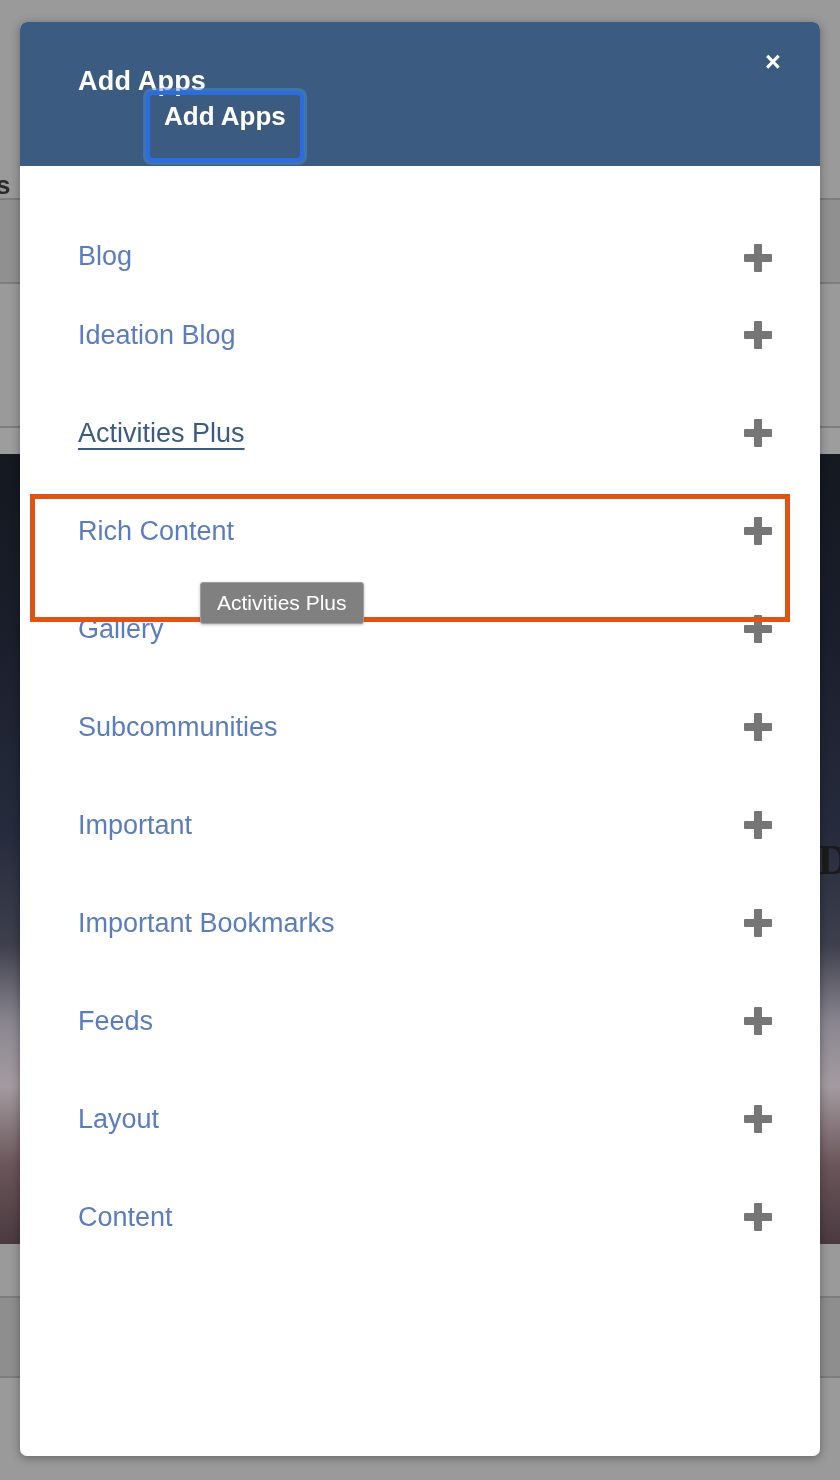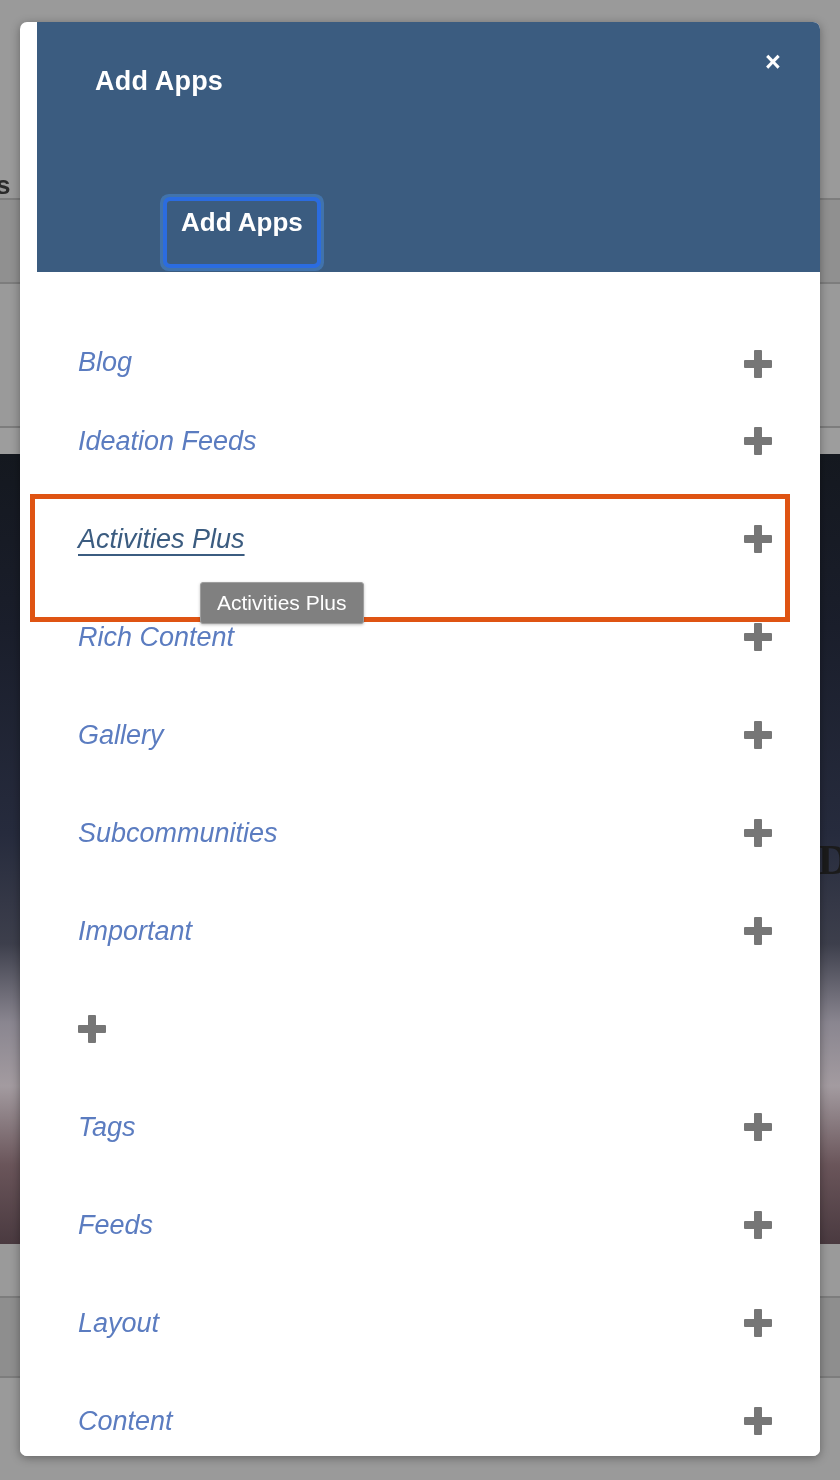--- a/index.html
+++ b/index.html
@@ -72,23 +72,22 @@
     width: 800px;
     height: 1434px;
     background: #ffffff;
     border-radius: 7px;
     box-shadow: 0 2px 10px rgba(0,0,0,.35);
     overflow: hidden;
   }
 
   #modal-header {
     position: relative;
-    height: 250px;
+    height: 144px;
     background: #3b5c80;
-    margin-left: 17px;
   }
   #modal-title {
     position: absolute;
     left: 58px;
     top: 44px;
     color: #ffffff;
     font-size: 27px;
     font-weight: 700;
     letter-spacing: .2px;
   }
@@ -135,21 +134,20 @@
     background: #ffffff;
   }
   .app-row {
     position: relative;
     height: 98px;
     display: flex;
     align-items: center;
     justify-content: space-between;
     padding: 0 48px 0 58px;
     box-sizing: border-box;
-    font-style: italic;
   }
   .app-row:first-child {
     height: 120px;
     align-items: flex-end;
     padding-bottom: 14px;
   }
   .app-link {
     color: #5b7cc0;
     font-size: 27px;
     font-weight: 400;
@@ -250,21 +248,21 @@
   </div>
 
   <div id="app-list">
 
     <div class="app-row">
       <span class="app-link">Blog</span>
       <span class="plus-icon"></span>
     </div>
 
     <div class="app-row">
-      <span class="app-link">Ideation Feeds</span>
+      <span class="app-link">Ideation Blog</span>
       <span class="plus-icon"></span>
     </div>
 
     <div class="app-row hovered">
       <span class="app-link">Activities Plus</span>
       <span class="plus-icon"></span>
     </div>
 
     <div class="app-row">
       <span class="app-link">Rich Content</span>
@@ -280,27 +278,24 @@
       <span class="app-link">Subcommunities</span>
       <span class="plus-icon"></span>
     </div>
 
     <div class="app-row">
       <span class="app-link">Important</span>
       <span class="plus-icon"></span>
     </div>
 
     <div class="app-row">
-      <span class="plus-icon"></span>
-    </div>
-
-    <div class="app-row">
-      <span class="app-link">Tags</span>
-      <span class="plus-icon"></span>
-    </div>
+      <span class="app-link">Important Bookmarks</span>
+      <span class="plus-icon"></span>
+    </div>
+
 
     <div class="app-row">
       <span class="app-link">Feeds</span>
       <span class="plus-icon"></span>
     </div>
 
     <div class="app-row">
       <span class="app-link">Layout</span>
       <span class="plus-icon"></span>
     </div>

